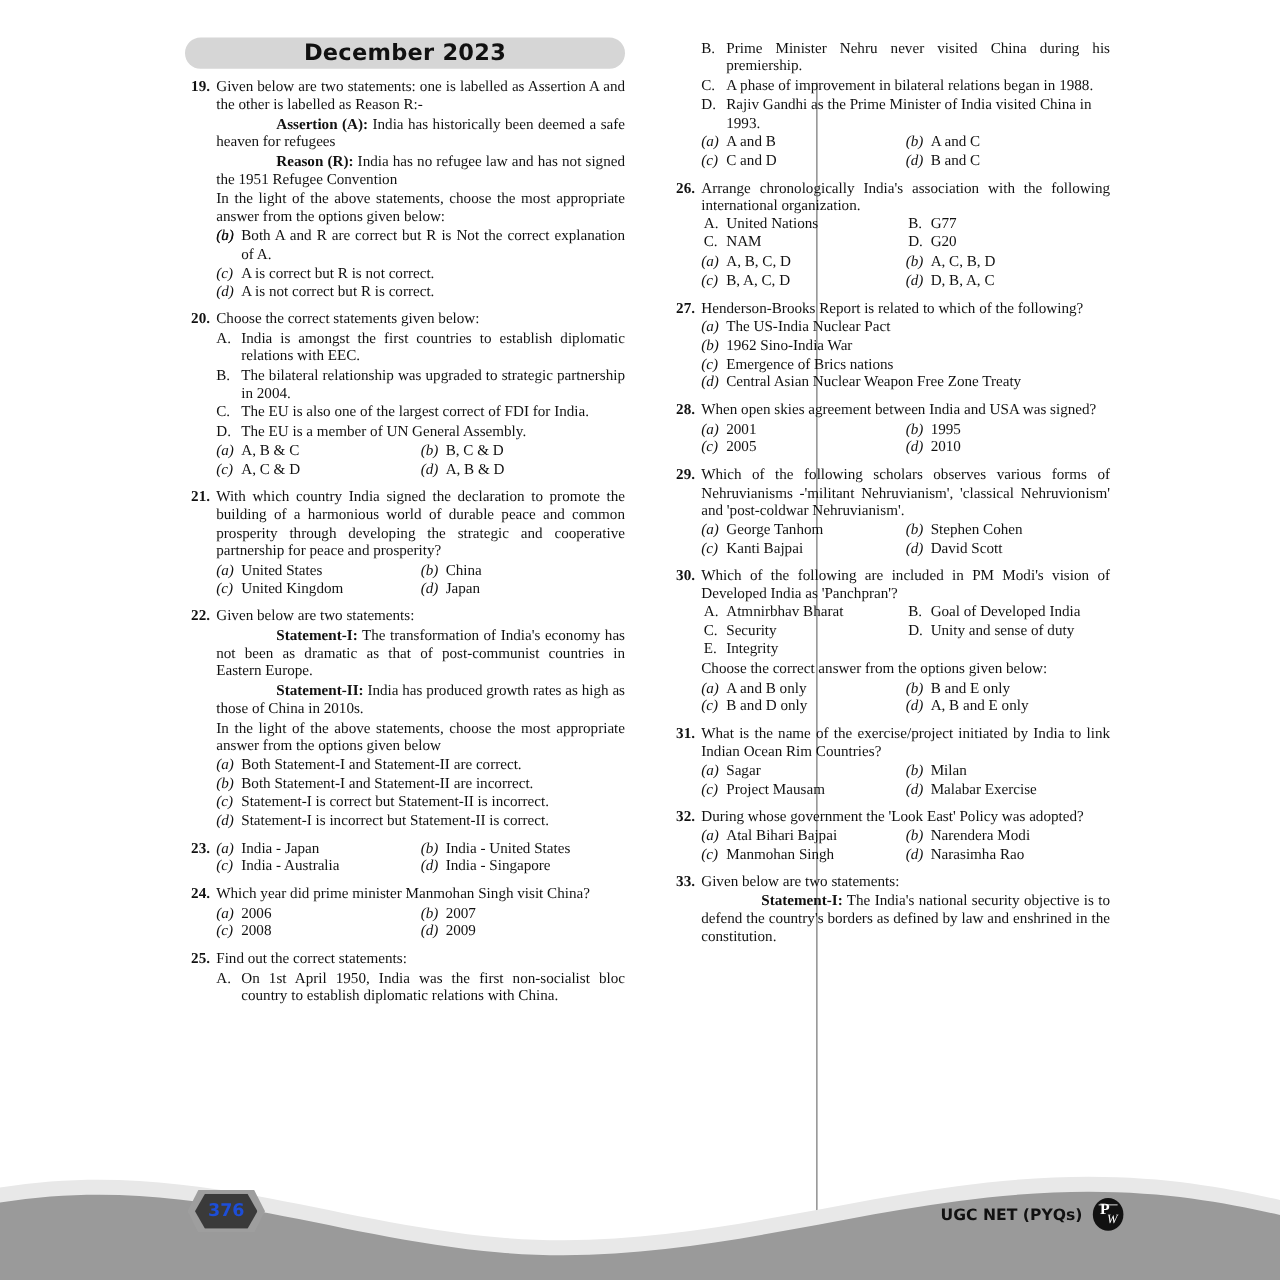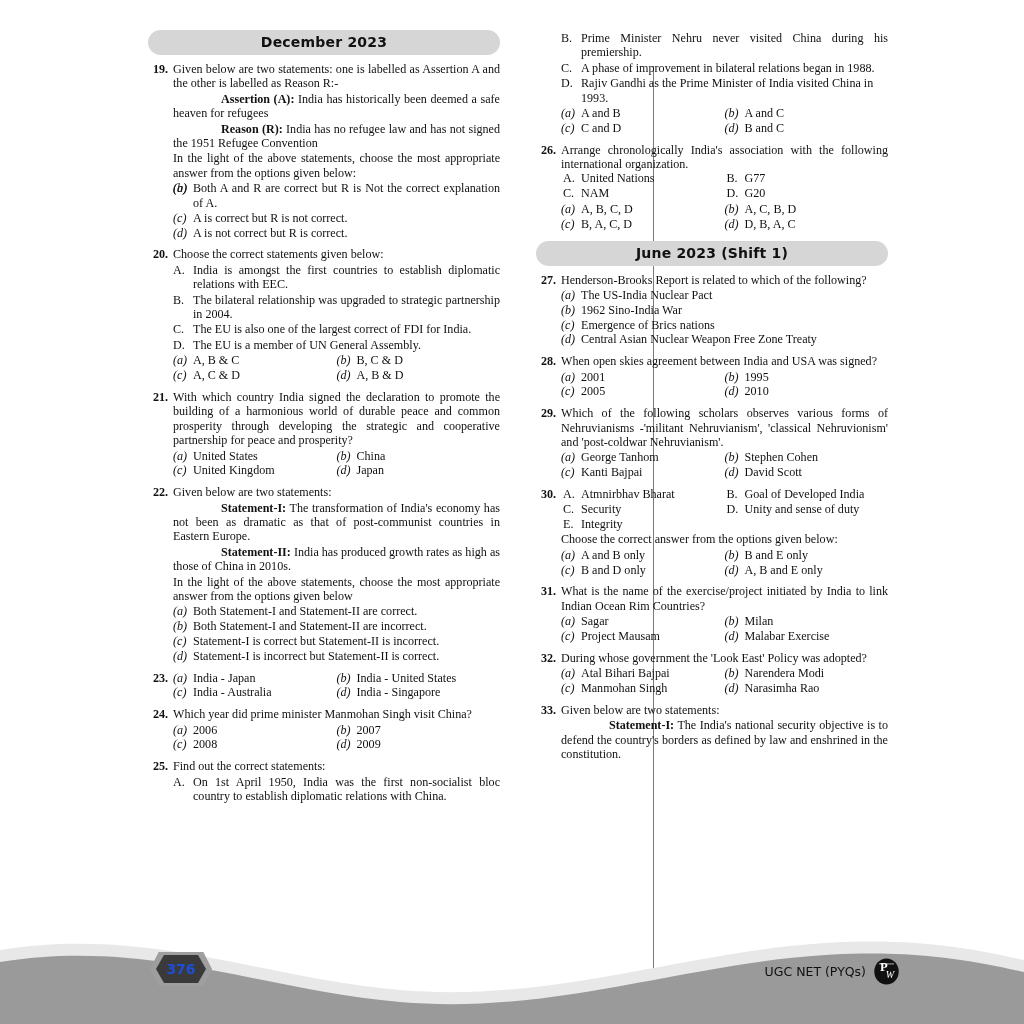--- a/index.html
+++ b/index.html
@@ -52,21 +52,21 @@
 
   
   .banner {
     background: #d6d6d6;
     border-radius: 14px;
     height: 25px;
     line-height: 25px;
     text-align: center;
     font-family: "DejaVu Sans", "Liberation Sans", sans-serif;
     font-weight: bold;
-    font-size: 14px;
+    font-size: 18px;
     color: #111;
     letter-spacing: 0.2px;
     margin-bottom: 7px;
   }
   .banner.june { margin-top: 9px; }
 
   
   .q {
     position: relative;
     padding-left: 25px;
@@ -197,21 +197,21 @@
   #footer-brand {
     position: absolute;
     right: 124px;
     top: 958px;
     display: flex;
     align-items: center;
     gap: 7px;
   }
   #footer-brand .btxt {
     font-family: "DejaVu Sans", "Liberation Sans", sans-serif;
-    font-weight: normal;
+    font-weight: bold;
     font-size: 12.5px;
     color: #111;
     white-space: nowrap;
   }
   #footer-brand .logo {
     width: 27px;
     height: 27px;
   }
 </style>
 </head>
@@ -376,21 +376,20 @@
             <div class="opt"><span class="mk">(a)</span><span>A, B, C, D</span></div>
             <div class="opt"><span class="mk">(b)</span><span>A, C, B, D</span></div>
           </div>
           <div class="opt-row two">
             <div class="opt"><span class="mk">(c)</span><span>B, A, C, D</span></div>
             <div class="opt"><span class="mk">(d)</span><span>D, B, A, C</span></div>
           </div>
         </div>
       </div>
 
-      <div class="banner june">June 2023 (Shift 1)</div>
 
       <div class="q">
         <span class="qnum">27.</span>
         <span class="qtext nj">Henderson-Brooks Report is related to which of the following?</span>
         <div class="opts opt-stack">
           <div class="opt-row one">
             <div class="opt"><span class="mk">(a)</span><span>The US-India Nuclear Pact</span></div>
           </div>
           <div class="opt-row one">
             <div class="opt"><span class="mk">(b)</span><span>1962 Sino-India War</span></div>
@@ -429,20 +428,21 @@
           </div>
           <div class="opt-row two">
             <div class="opt"><span class="mk">(c)</span><span>Kanti Bajpai</span></div>
             <div class="opt"><span class="mk">(d)</span><span>David Scott</span></div>
           </div>
         </div>
       </div>
 
       <div class="q">
         <span class="qnum">30.</span>
+        <span class="qtext">Which of the following are included in PM Modi's vision of Developed India as 'Panchpran'?</span>
         <div class="grid2">
           <div class="cell"><span class="lab">A.</span><span>Atmnirbhav Bharat</span></div>
           <div class="cell"><span class="lab">B.</span><span>Goal of Developed India</span></div>
         </div>
         <div class="grid2">
           <div class="cell"><span class="lab">C.</span><span>Security</span></div>
           <div class="cell"><span class="lab">D.</span><span>Unity and sense of duty</span></div>
         </div>
         <div class="grid2">
           <div class="cell"><span class="lab">E.</span><span>Integrity</span></div>

